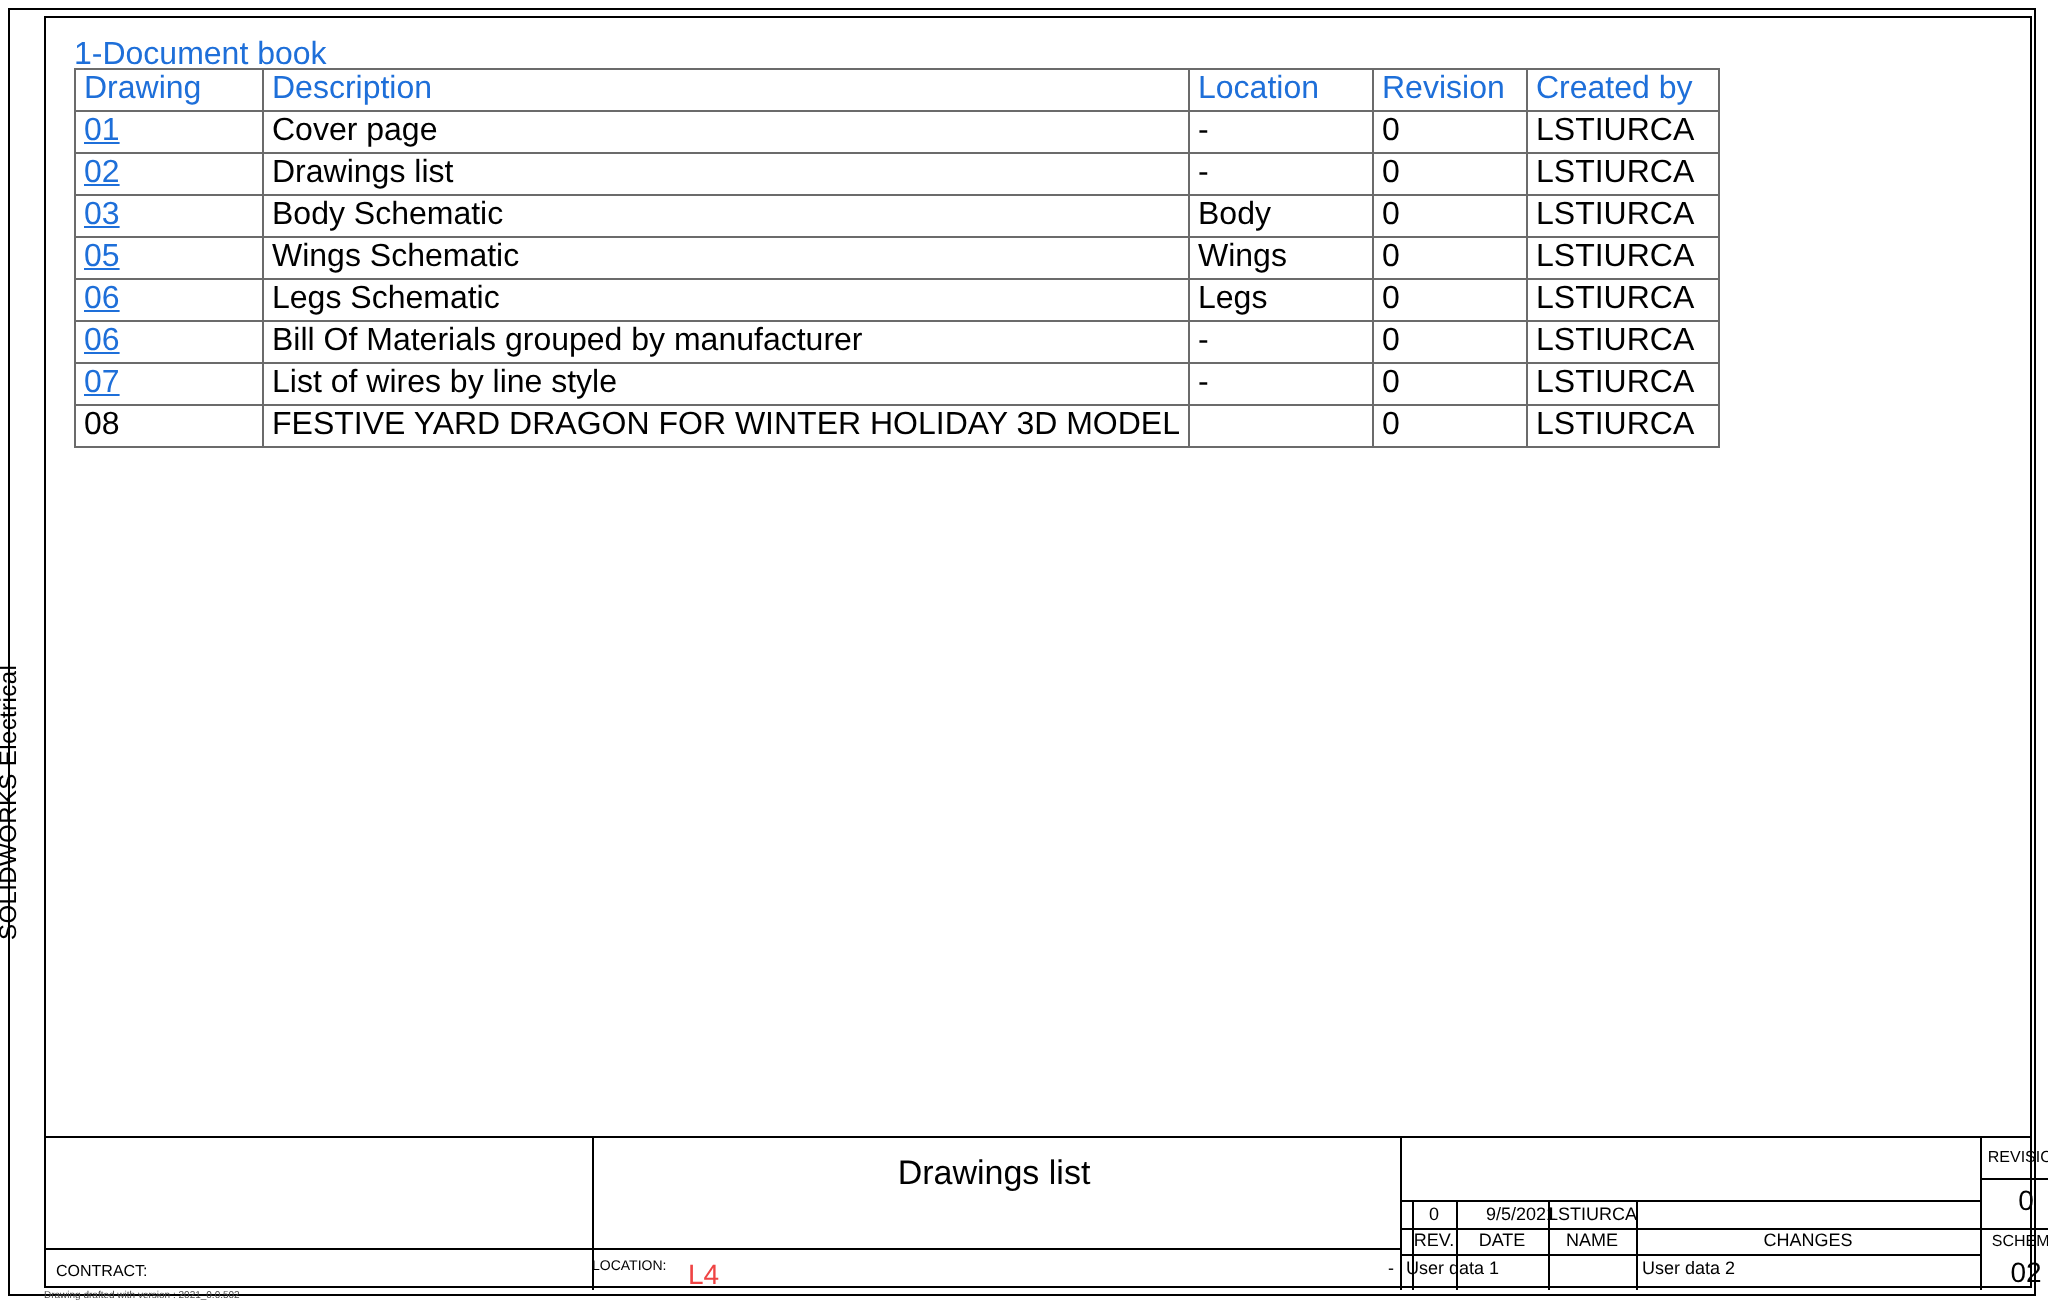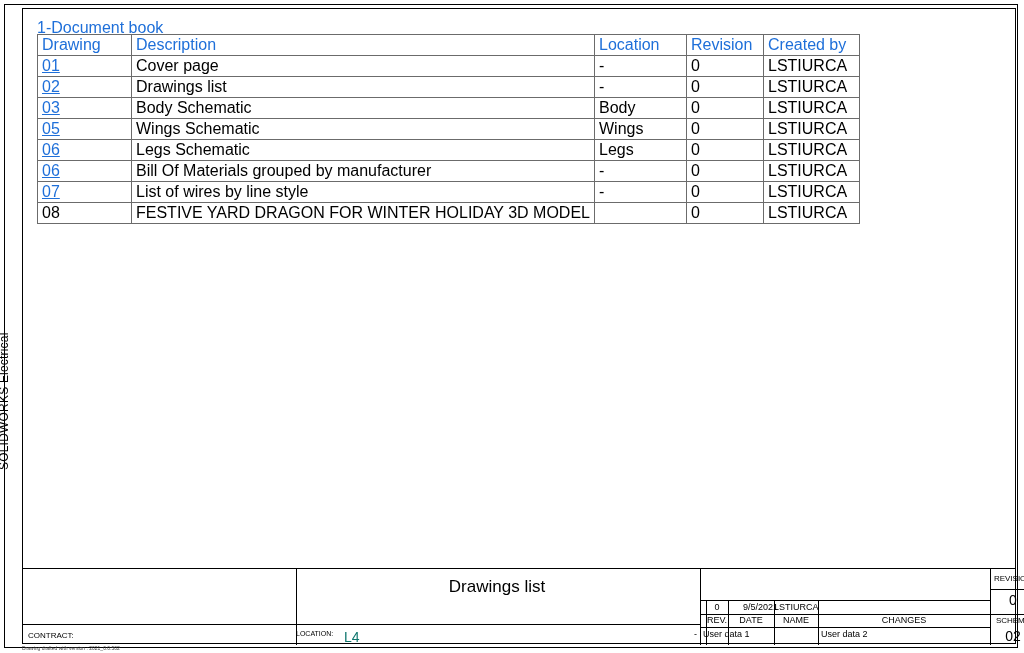--- a/index.html
+++ b/index.html
@@ -145,21 +145,21 @@
     text-align: center;
     font-size: 17px;
     color: #000;
   }
   .loc-label { left: 274px; top: 61px; font-size: 7px; }
   .loc-value {
     position: absolute;
     left: 322px;
     top: 60px;
     font-size: 14px;
-    color: #0f766e;
+    color: #ef4444;
   }
   .contract-label { left: 6px; top: 62px; font-size: 8px; }
   .dash-right {
     position: absolute;
     left: 672px;
     top: 60px;
     font-size: 9px;
   }
 </style>
 </head>

